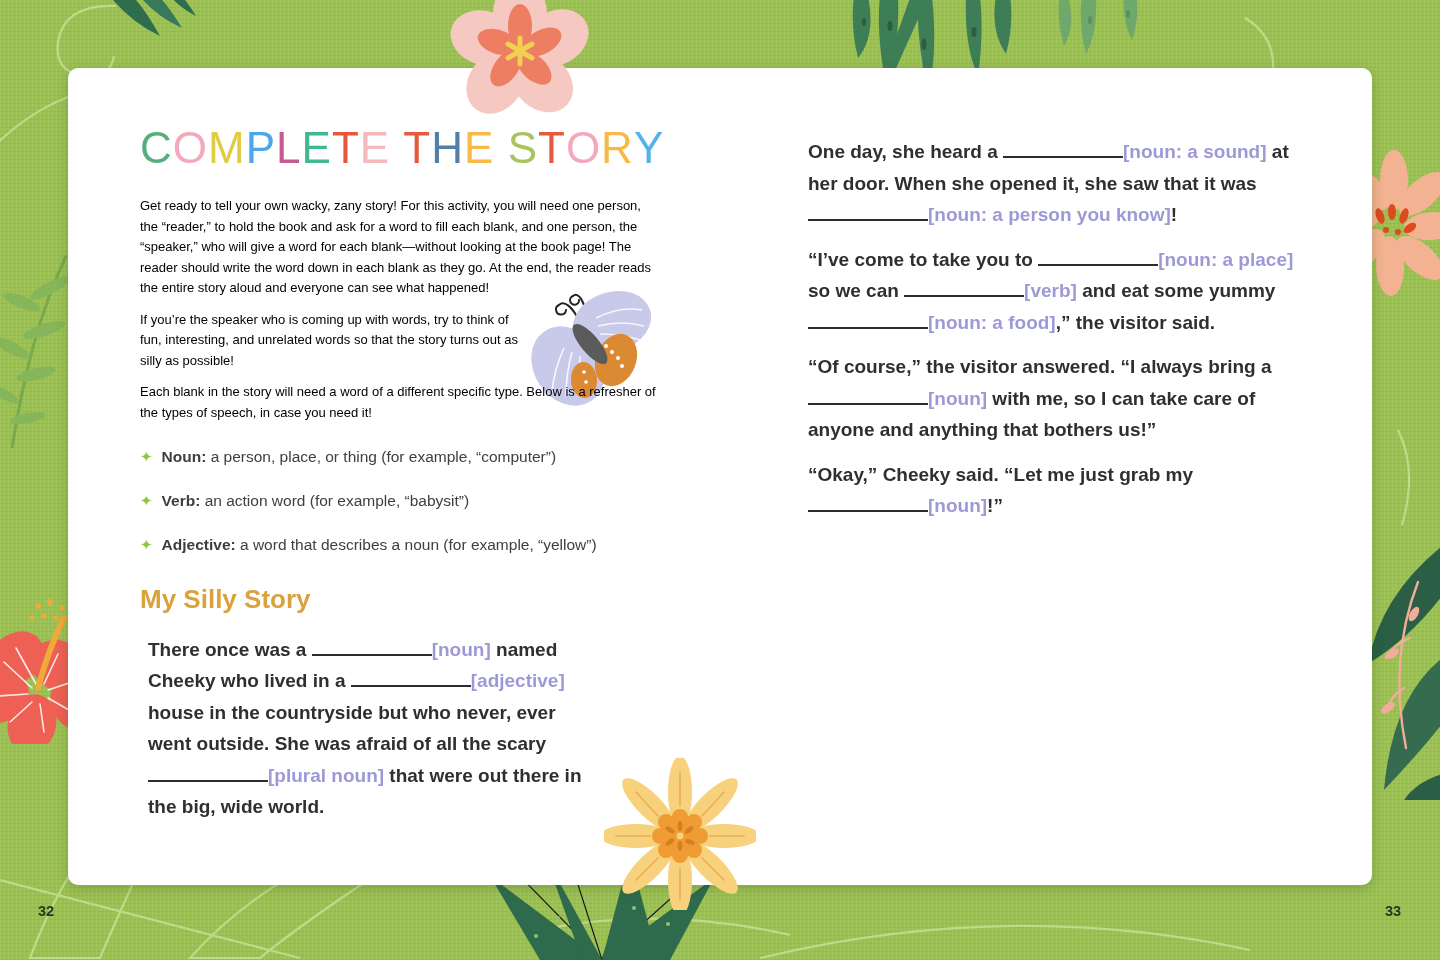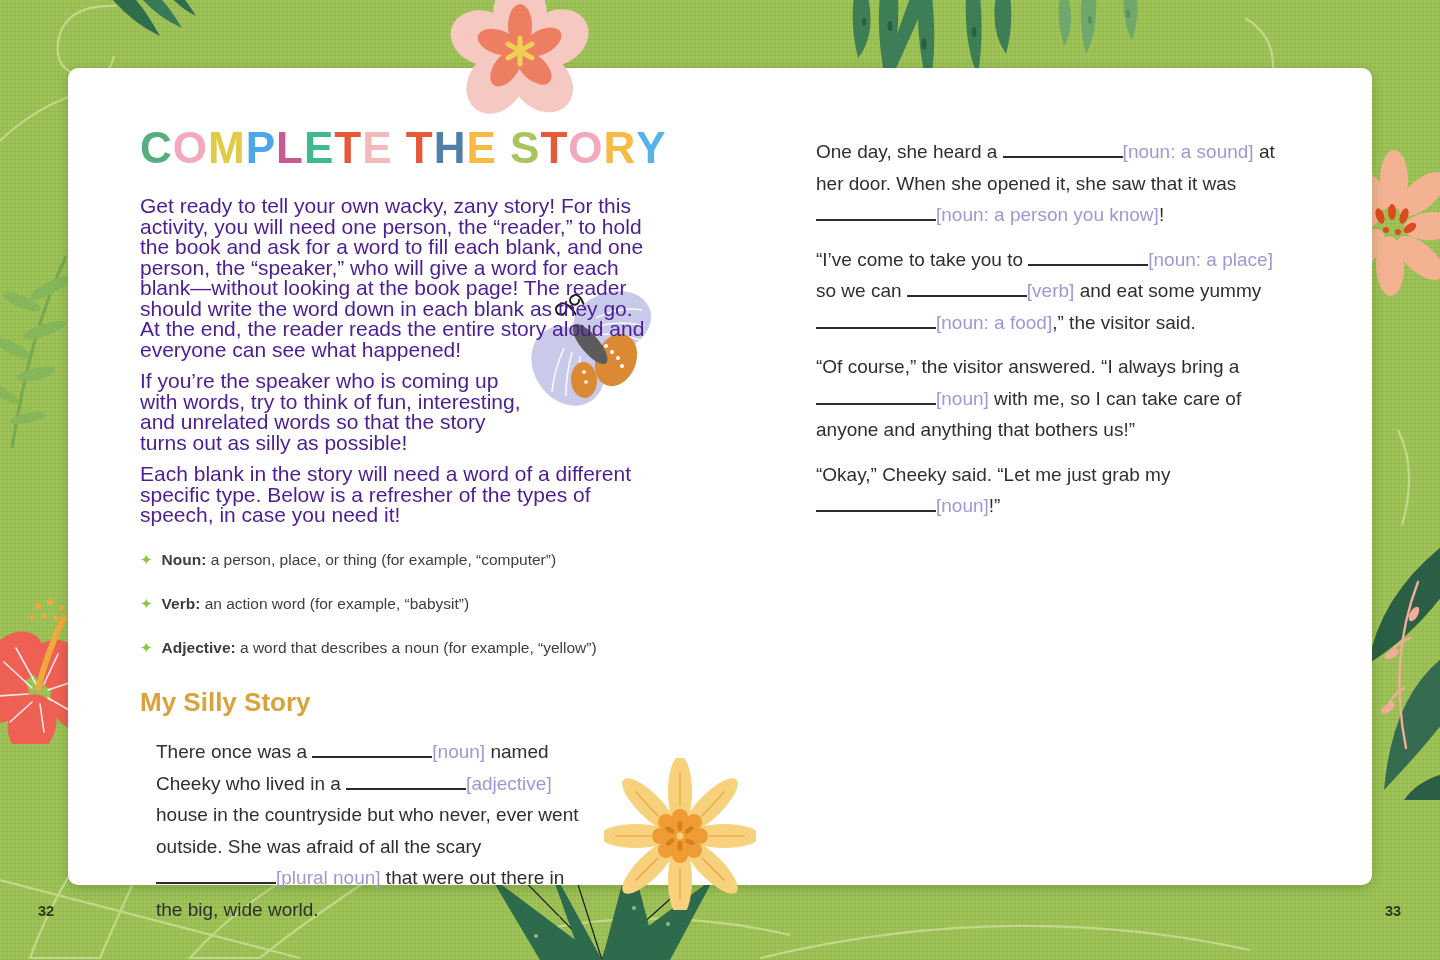--- a/index.html
+++ b/index.html
@@ -19,36 +19,36 @@
   .z-under{z-index:1}
   .z-over{z-index:3}
   .card{
     position:absolute;left:68px;top:68px;width:1304px;height:817px;
     background:#ffffff;border-radius:10px;z-index:2;
     box-shadow:0 3px 12px rgba(40,70,20,.25);
   }
   .col-left{position:absolute;left:140px;top:124px;width:516px;z-index:4}
   .col-right{position:absolute;left:800px;top:136px;width:508px;z-index:4}
 
-  .title{margin:0 0 24px;font-size:44px;line-height:1.1;font-weight:700;
+  .title{margin:0 0 24px;font-size:44px;line-height:1.1;font-weight:400;
          letter-spacing:1px;white-space:pre}
   .title-letter{display:inline-block}
 
-  .intro p{font-size:21px;line-height:20.5px;color:#4c1d95;margin:0 0 11px;font-weight:500}
+  .intro p{font-size:13px;line-height:20.5px;color:#000000;margin:0 0 11px;font-weight:500}
   .intro p.narrow{width:392px}
 
   .word-types{margin-top:12px}
   .word-type{font-size:15.5px;line-height:20px;color:#3E3E3E;margin:24px 0;font-weight:500}
   .word-type .star{color:#8DC63F;margin-right:9px;font-size:15px}
   .word-type strong{font-weight:bold}
 
   .story-heading{font-size:26px;font-weight:bold;color:#D9A23C;margin:30px 0 12px;line-height:1.1}
 
   .story{font-size:19px;color:#2F2F2F}
-  .story p{line-height:31.5px;margin:0 16px 13px;font-weight:400}
+  .story p{line-height:31.5px;margin:0 8px 13px;font-weight:700}
   .col-left .story{width:462px;margin-top:20px}
   .blank{display:inline-block;width:120px;height:15px;border-bottom:2px solid #2b2b2b}
   .tag{color:#9D99D6}
 
   .pagenum{position:absolute;font-size:14.5px;color:#2b3a1a;z-index:1;font-weight:700}
   .pagenum.left{left:38px;top:903px}
   .pagenum.right{left:1385px;top:903px}
 </style>
 </head>
 <body>

